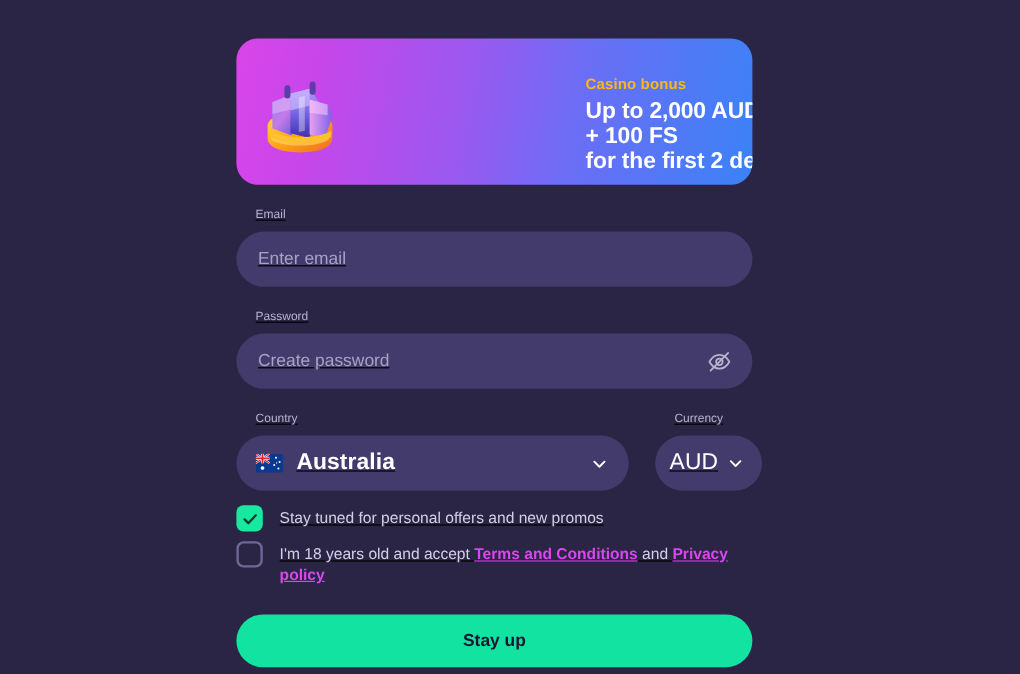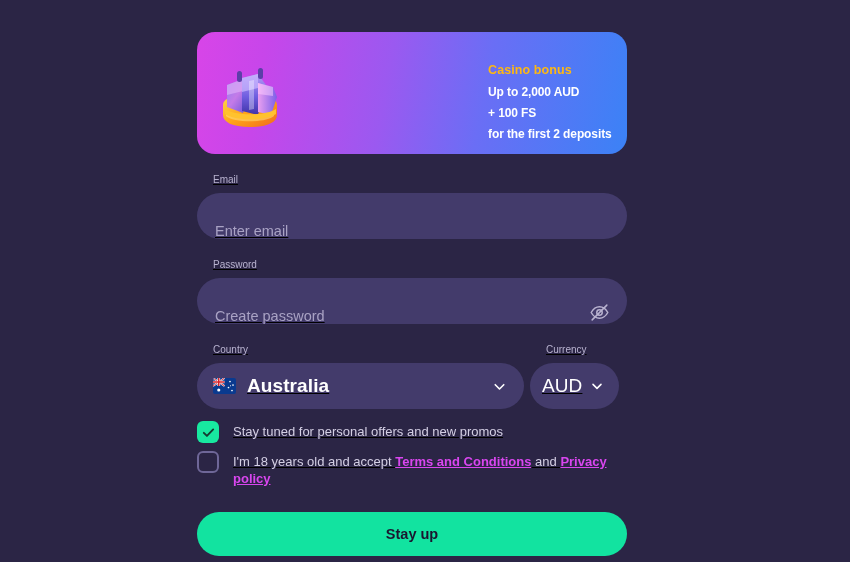--- a/index.html
+++ b/index.html
@@ -37,62 +37,62 @@
   }
   .banner-kicker {
     color: #fdb813;
     font-size: 12.5px;
     font-weight: bold;
     letter-spacing: .1px;
     margin-bottom: 5px;
   }
   .banner-line {
     color: #ffffff;
-    font-size: 12px;
+    font-size: 19px;
     font-weight: bold;
     line-height: 21px;
     letter-spacing: -.1px;
     white-space: nowrap;
   }
 
   
   .field { margin-top: 20px; }
   .field-label {
     color: #b9b3d0;
     font-size: 10px;
     margin-bottom: 8px;
     padding-left: 16px;
   }
   .input-pill {
     position: relative;
     width: 430px; height: 46px;
     background: #433b6b;
     border-radius: 23px;
-    display: flex; align-items: flex-end;
+    display: flex; align-items: center;
     padding: 0 18px;
   }
   .input-pill input {
     flex: 1;
     background: transparent;
     border: none; outline: none;
     color: #ffffff;
     font-family: "Liberation Sans", sans-serif;
     font-size: 14.5px;
   }
   .input-pill input::placeholder { color: #a9a2c4; }
   .eye-btn {
     width: 24px; height: 24px;
     display: flex; align-items: center; justify-content: center;
     cursor: pointer;
     flex: 0 0 auto;
     margin-right: -2px;
   }
 
   
-  .row { display: flex; gap: 6px; margin-top: 20px; }
+  .row { display: flex; gap: 22px; margin-top: 20px; }
   .country-wrap { width: 327px; }
   .currency-wrap { width: 89px; }
   .select-pill {
     position: relative;
     height: 46px;
     background: #433b6b;
     border-radius: 23px;
     display: flex; align-items: center;
     padding: 0 16px;
     cursor: pointer;

